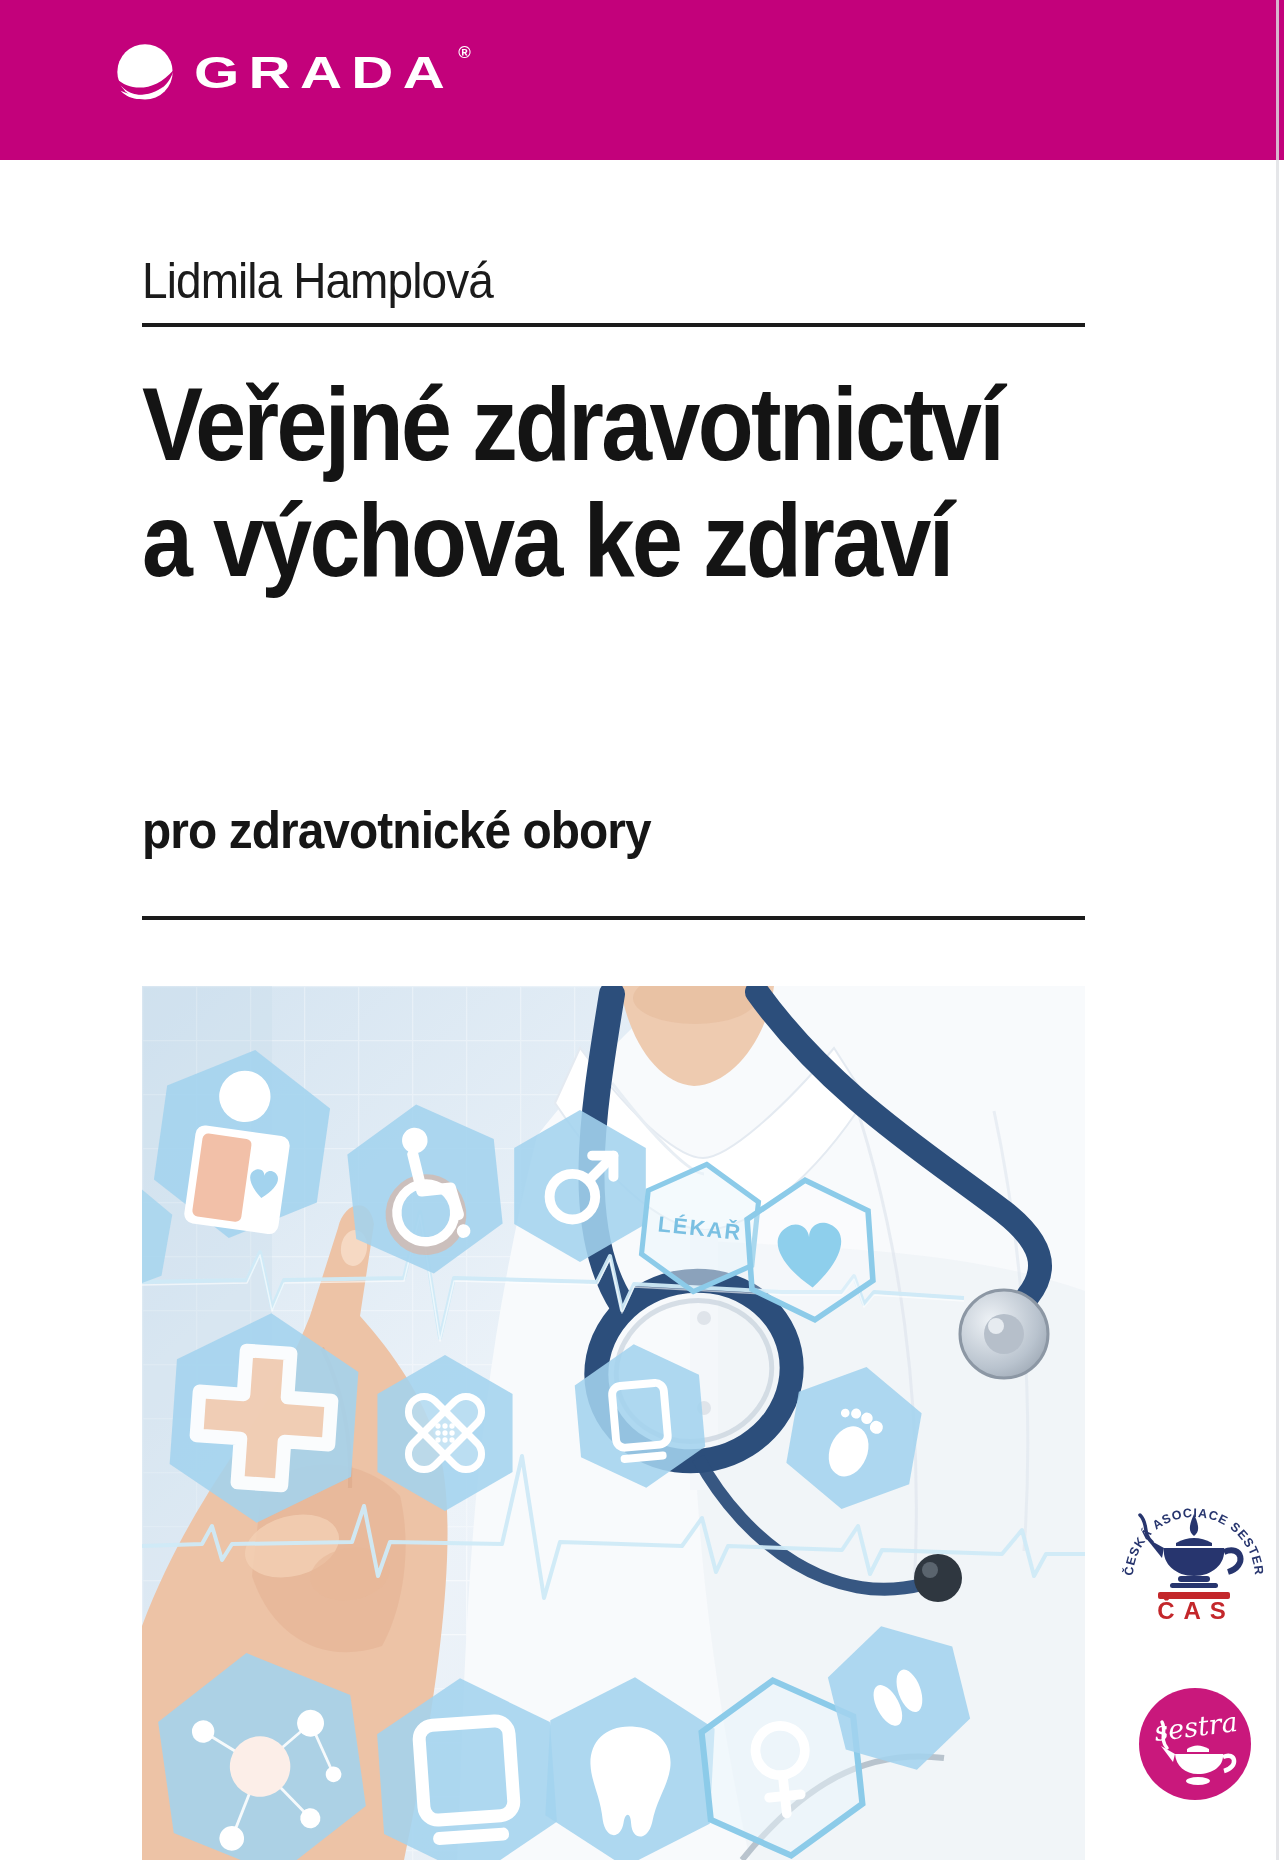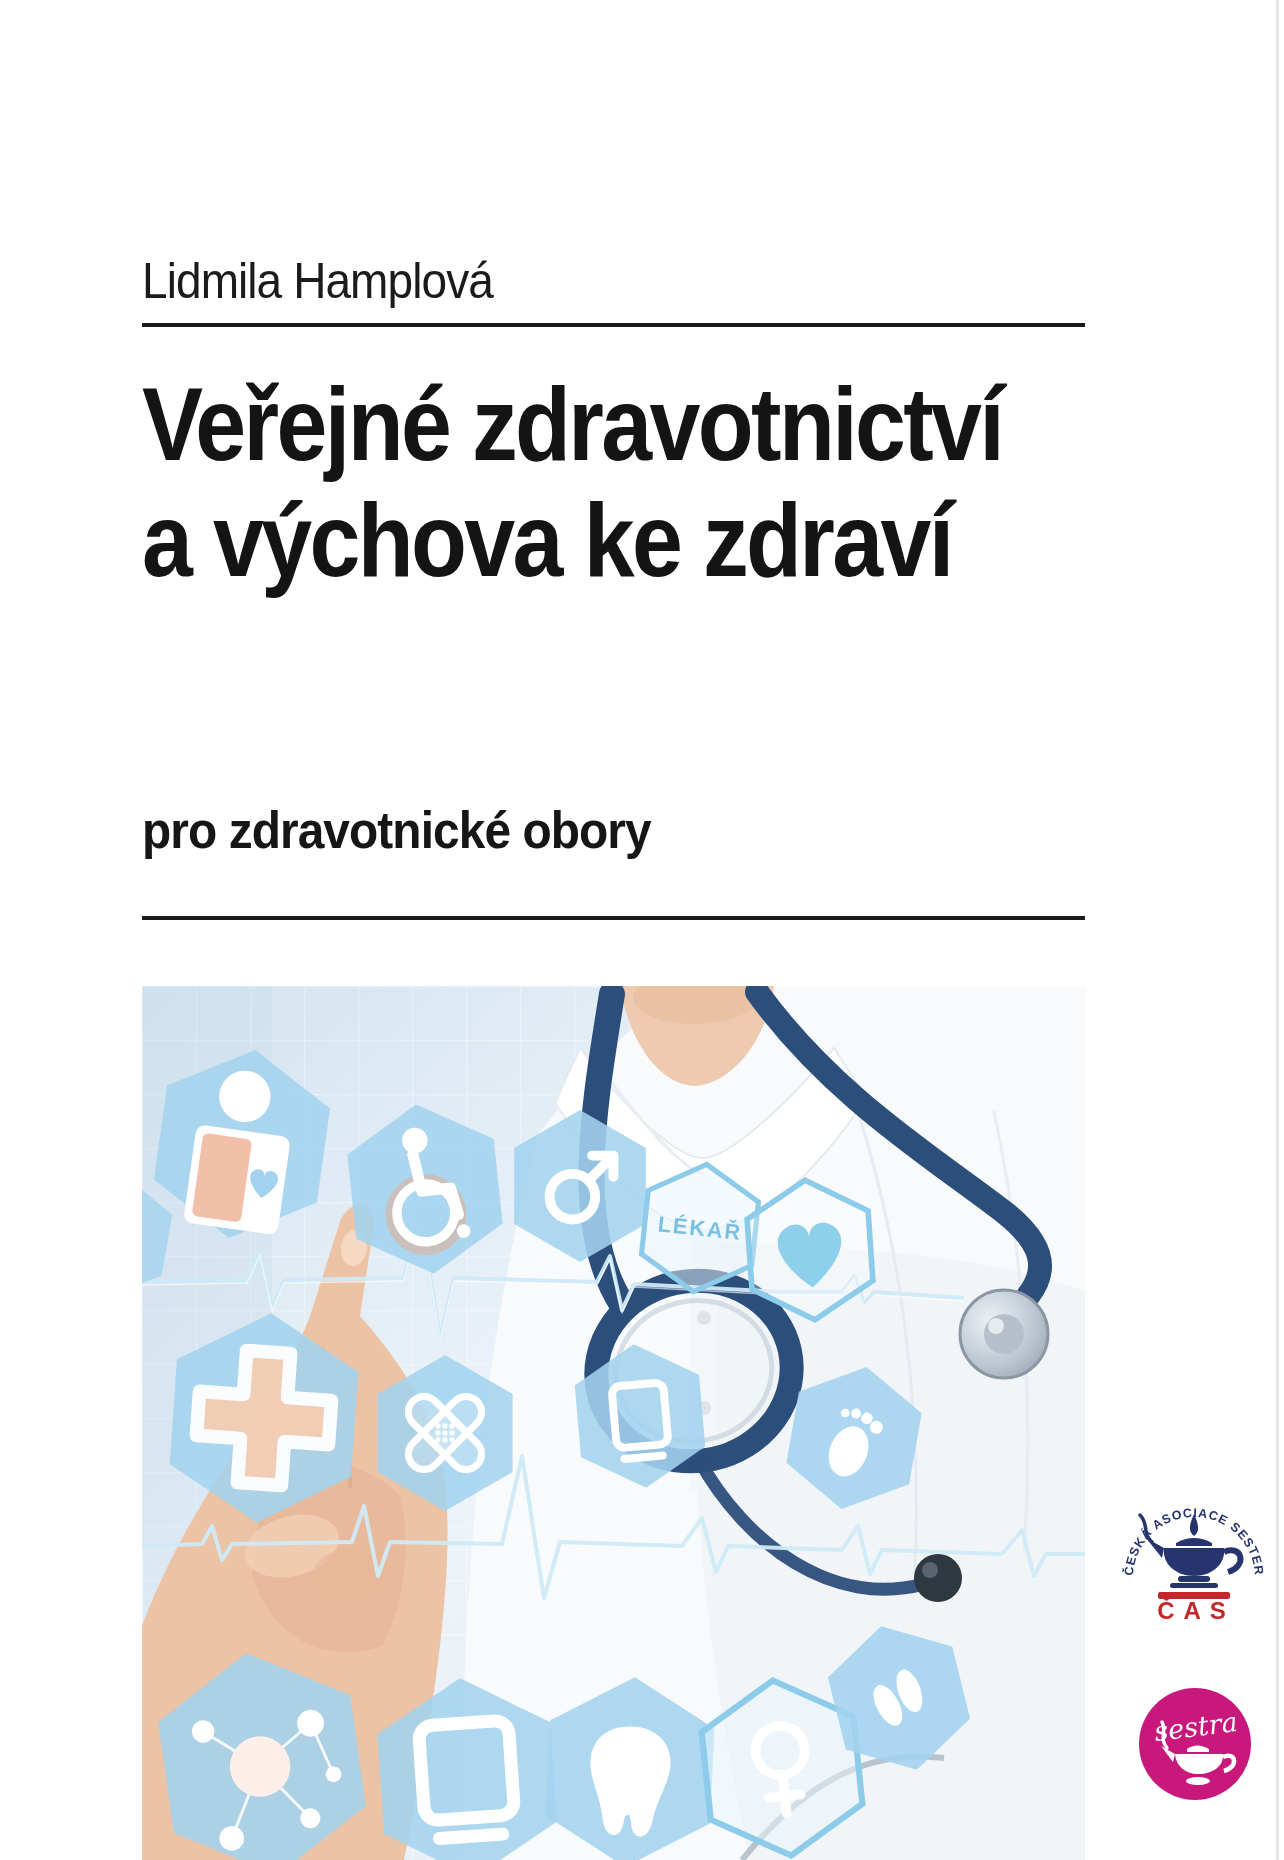--- a/index.html
+++ b/index.html
@@ -34,20 +34,31 @@
   .sestra-badge{position:absolute;left:1139px;top:1688px;width:112px;height:112px;}
 
   
   .edge-line{position:absolute;left:1276px;top:0;width:3px;height:1860px;background:#dfe0e4;opacity:.8;}
 </style>
 </head>
 <body>
 
 <div class="page">
 
+  <div class="pub-bar">
+    <div class="grada-logo">
+      <svg class="grada-ball" viewBox="0 0 56 56">
+        <circle cx="28" cy="27" r="25" fill="#ffffff"></circle>
+        <path d="M2,33 C15,45 37,45 54,25 C46,53 12,55 2,33 Z" fill="#c3017b"></path>
+        <path d="M6,44 C18,50 34,49 45,40 C34,54 16,55 6,44 Z" fill="#ffffff"></path>
+      </svg>
+      <span class="grada-word"><span>GRADA</span></span>
+      <span class="grada-reg">®</span>
+    </div>
+  </div>
 
   <div class="author">Lidmila Hamplová</div>
   <div class="rule rule-1"></div>
   <div class="title">
     <div>Veřejné zdravotnictví</div>
     <div>a výchova ke zdraví</div>
   </div>
   <div class="subtitle">pro zdravotnické obory</div>
   <div class="rule rule-2"></div>
 

